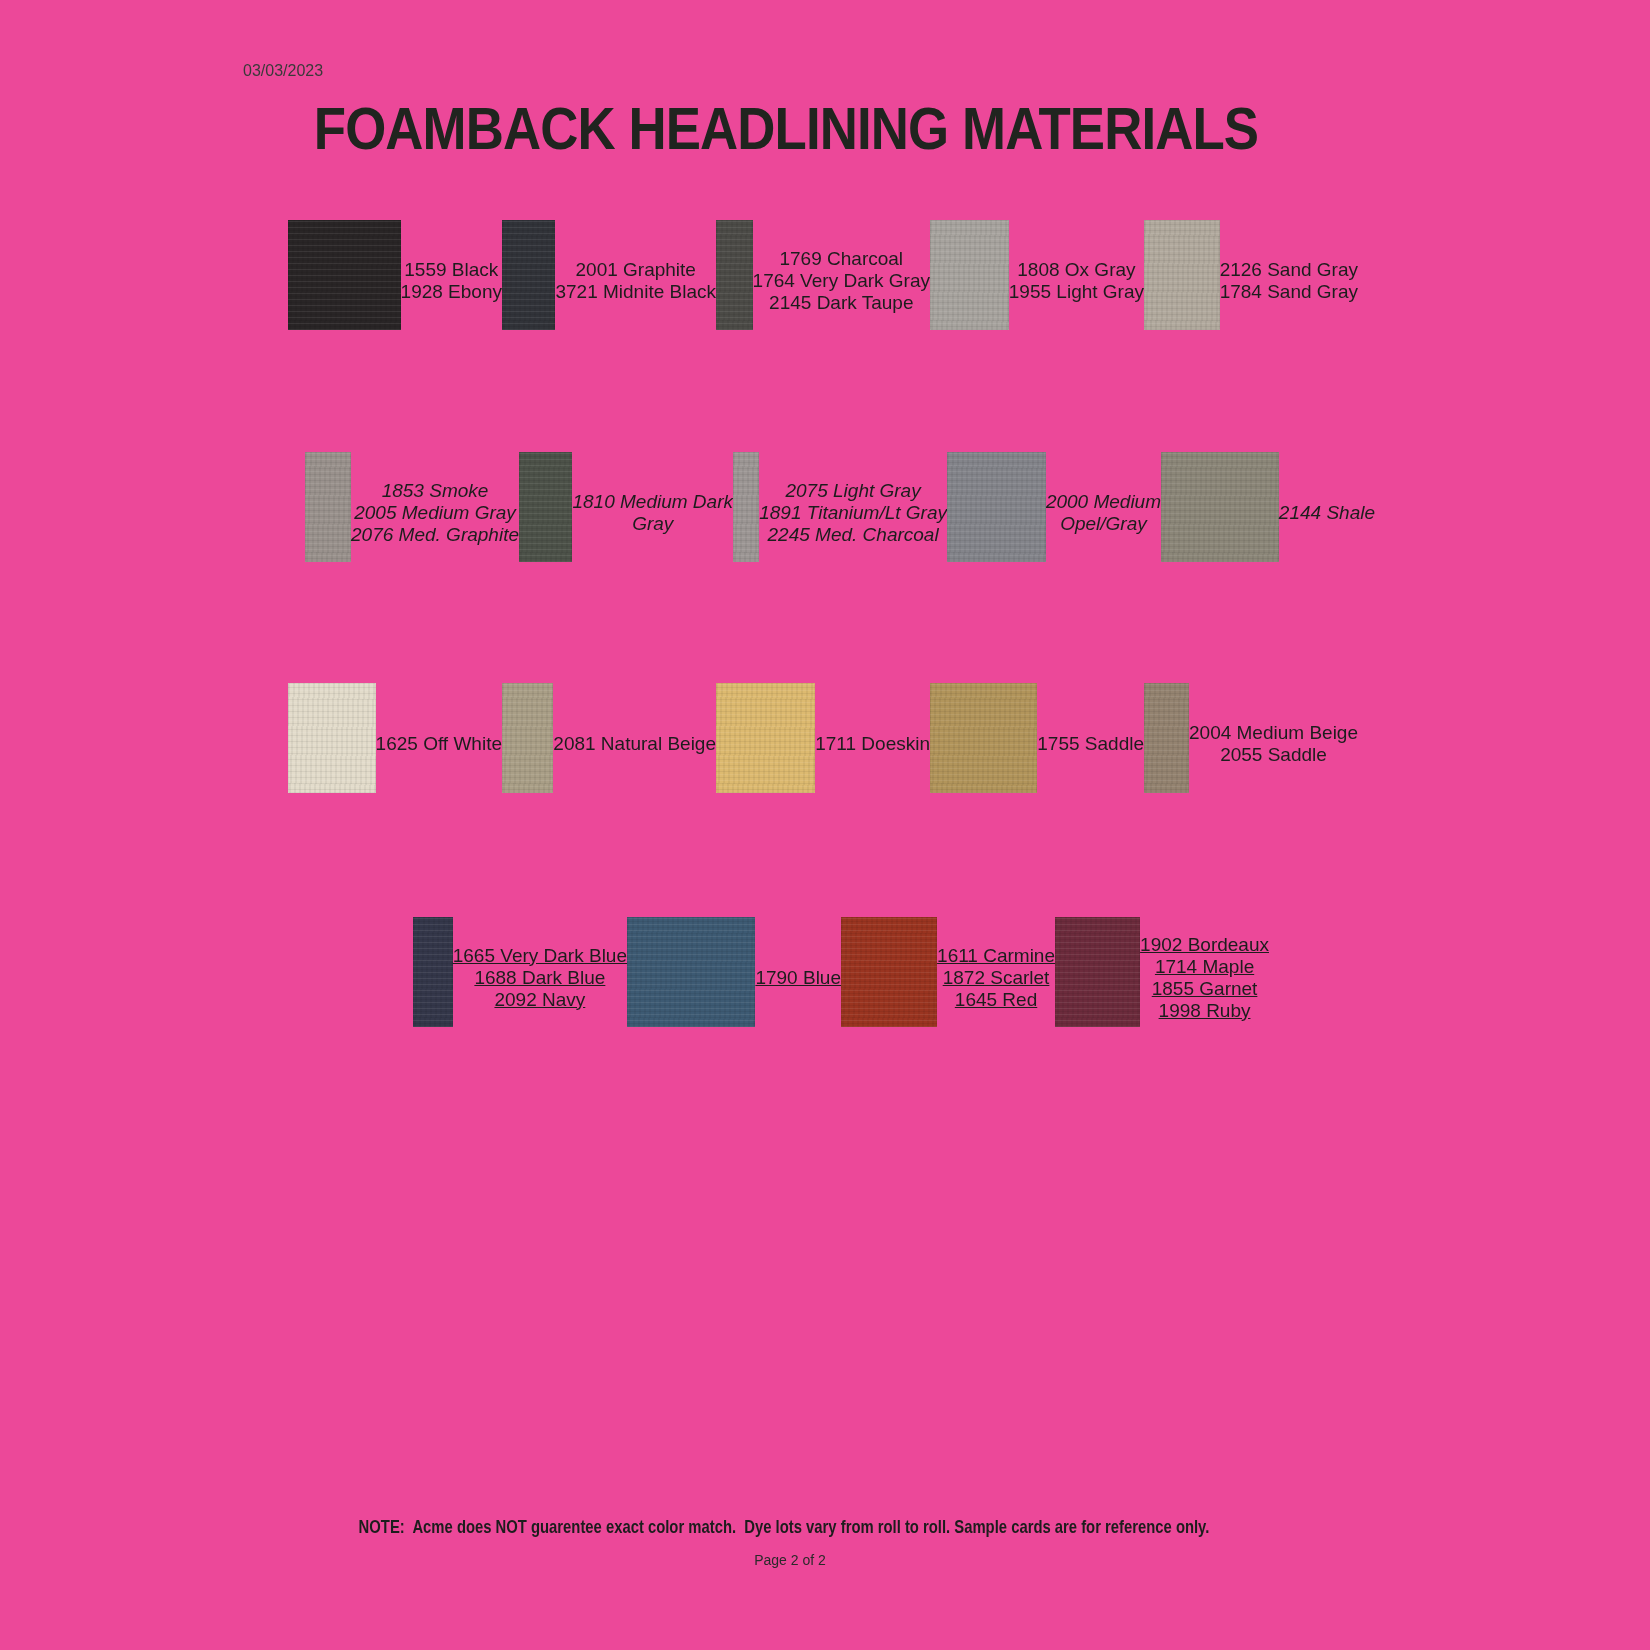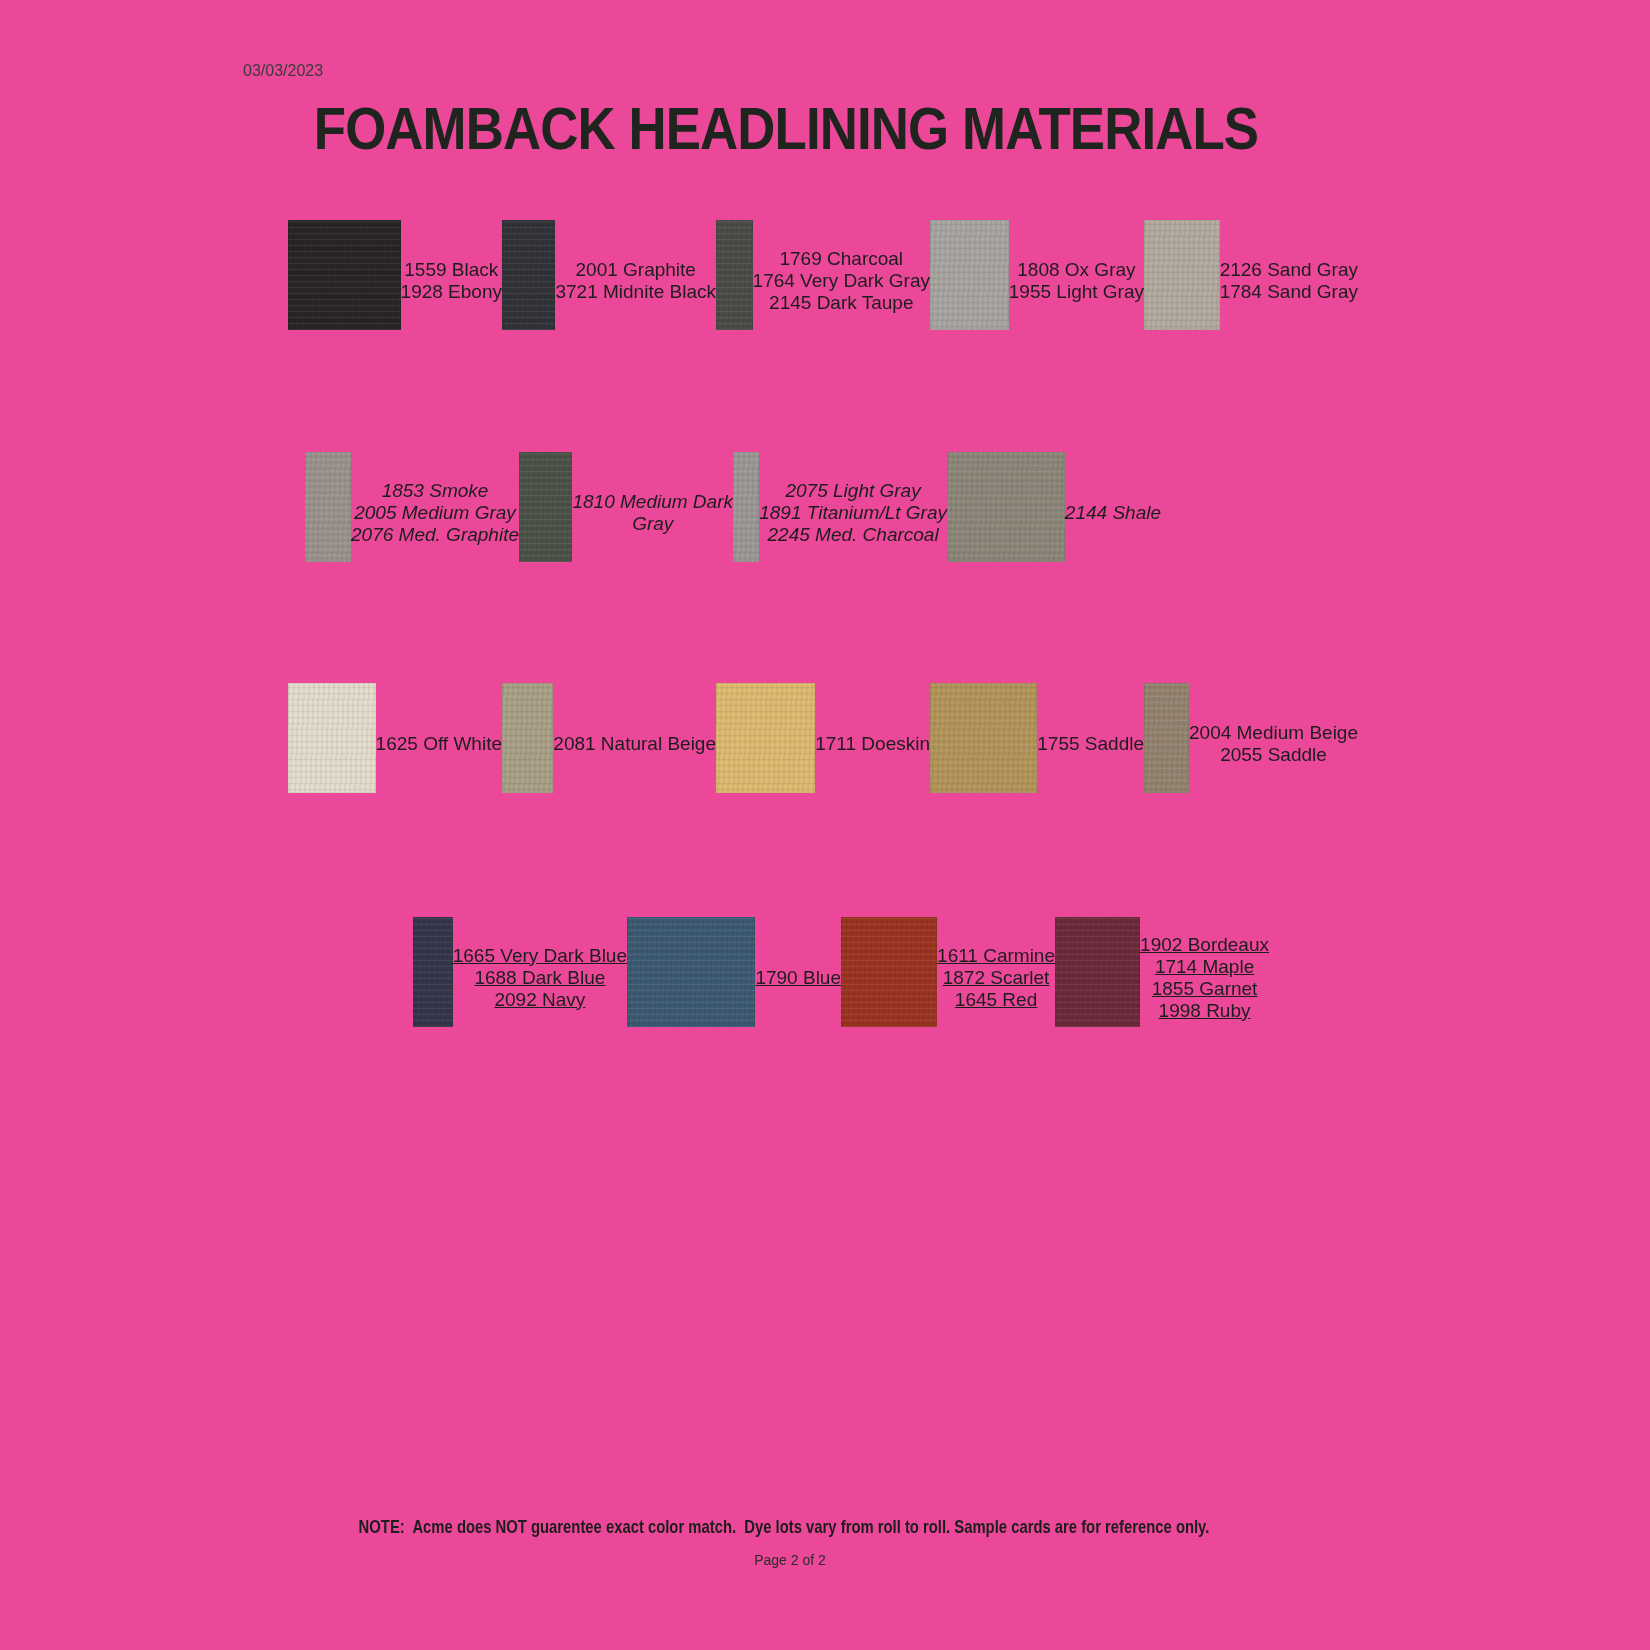--- a/index.html
+++ b/index.html
@@ -135,20 +135,27 @@
         </div>
         <div class="cell">
           <div class="swatch" style="background-color: rgb(157, 151, 149);"></div>
           <div class="labels">
             <div class="label-line">2075 Light Gray</div>
             <div class="label-line">1891 Titanium/Lt Gray</div>
             <div class="label-line">2245 Med. Charcoal</div>
           </div>
         </div>
         <div class="cell">
+          <div class="swatch" style="background-color: rgb(132, 133, 139);"></div>
+          <div class="labels">
+            <div class="label-line">2000 Medium</div>
+            <div class="label-line">Opel/Gray</div>
+          </div>
+        </div>
+        <div class="cell">
           <div class="swatch" style="background-color: rgb(140, 135, 121);"></div>
           <div class="labels">
             <div class="label-line">2144 Shale</div>
           </div>
         </div>
       </div>
       <div class="swatch-row row-2">
         <div class="cell">
           <div class="swatch" style="background-color: rgb(227, 220, 203);"></div>
           <div class="labels">

